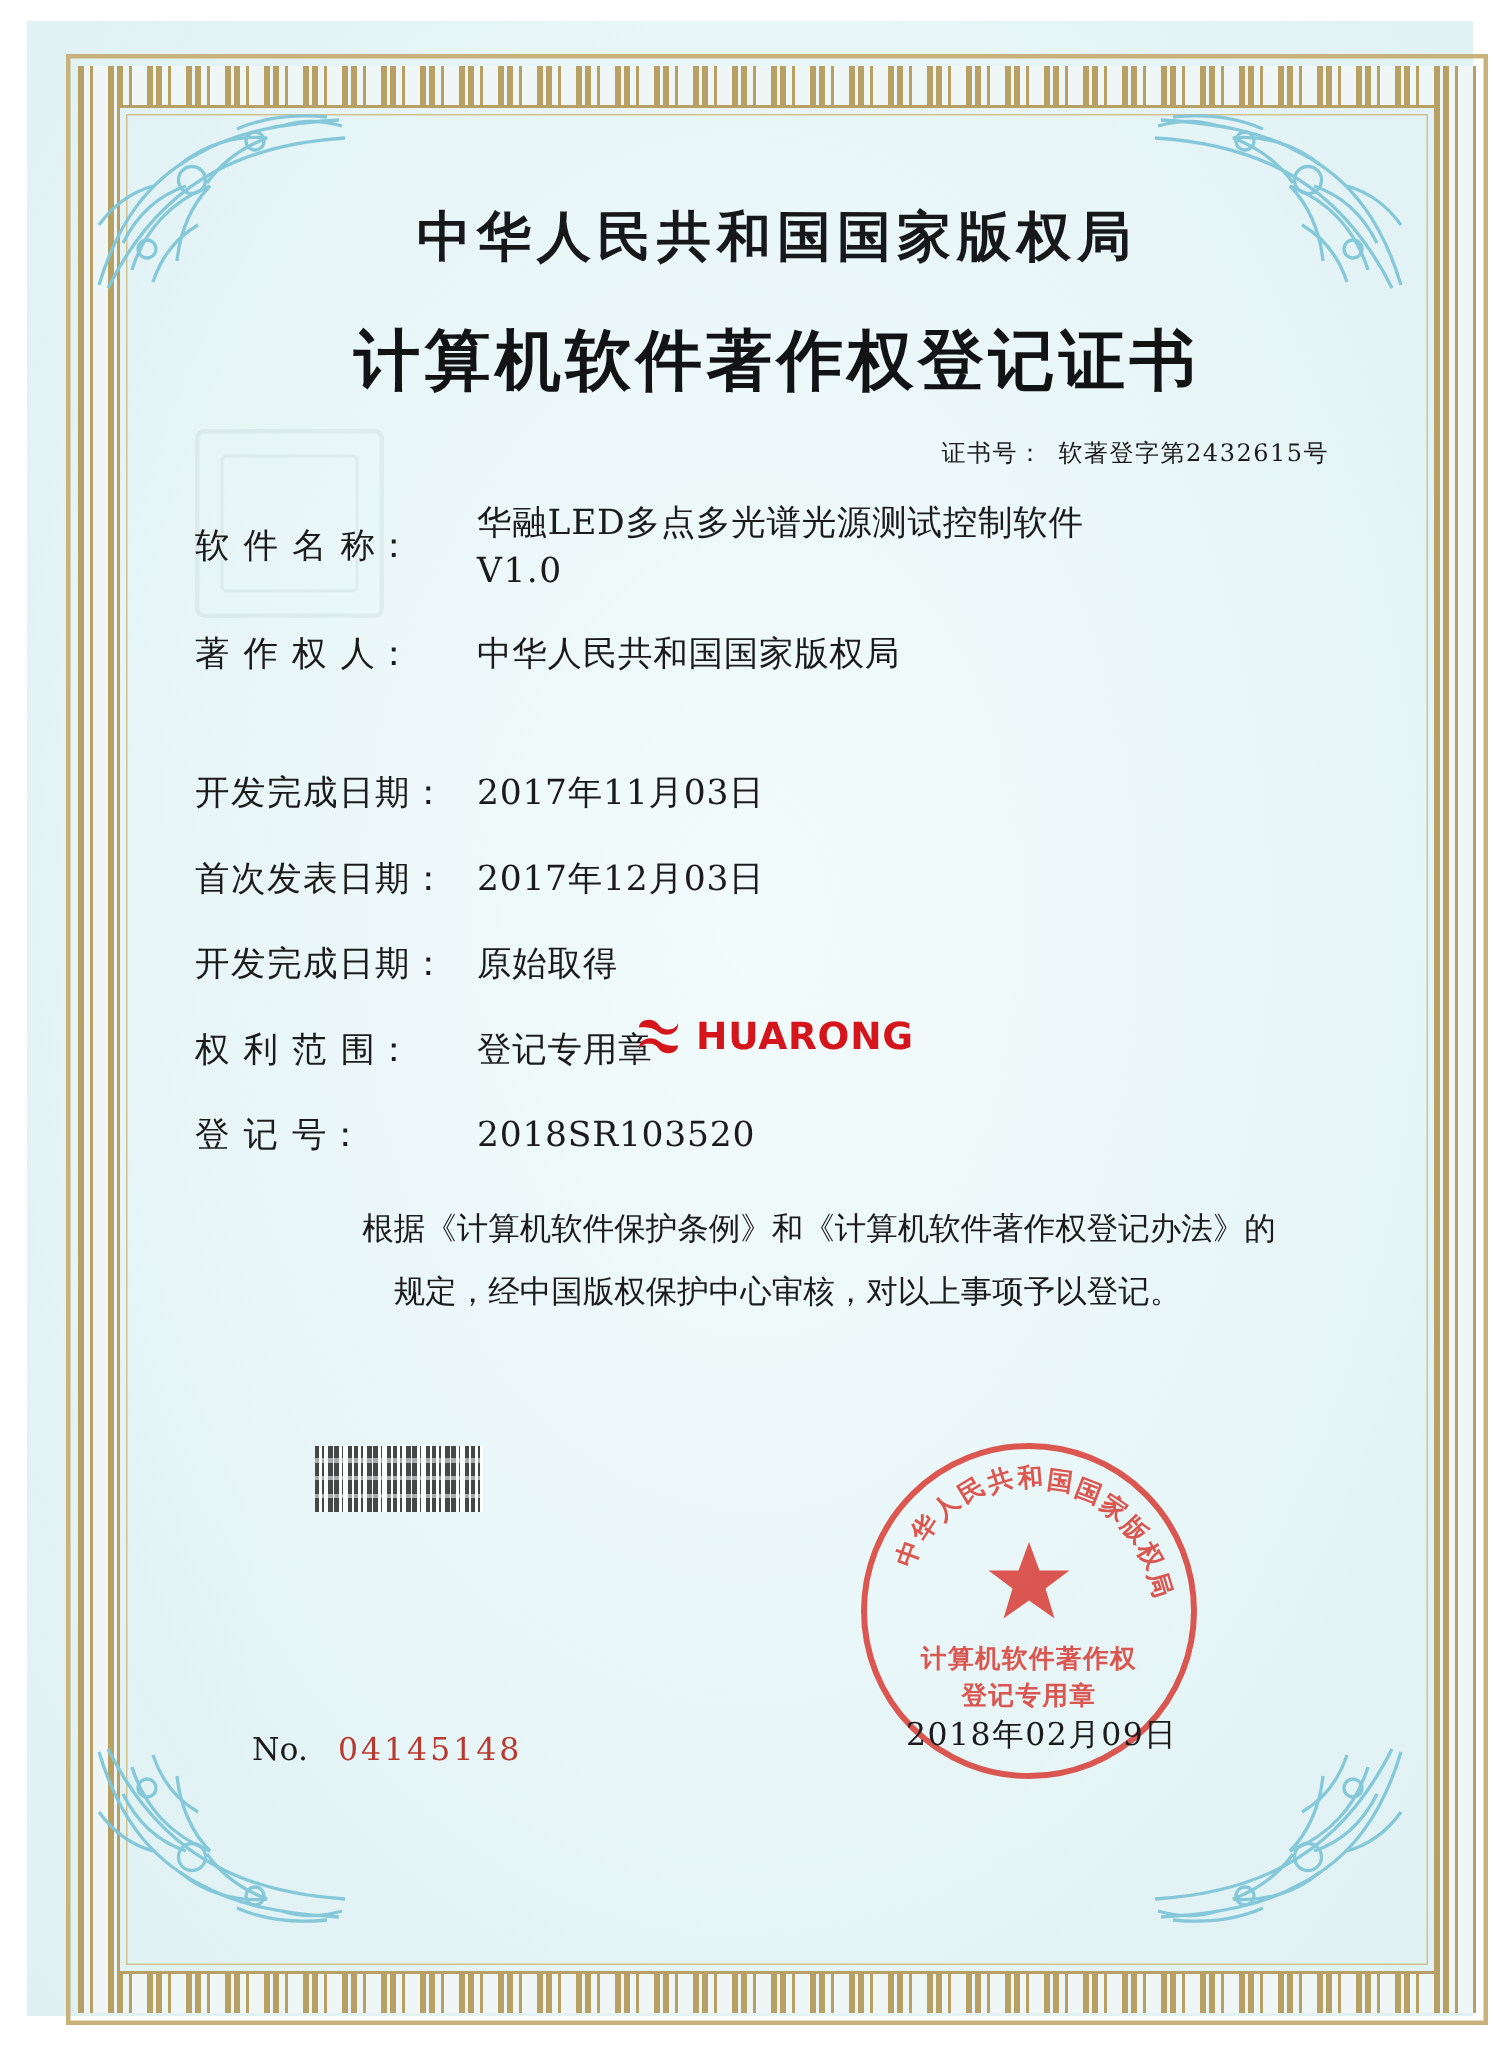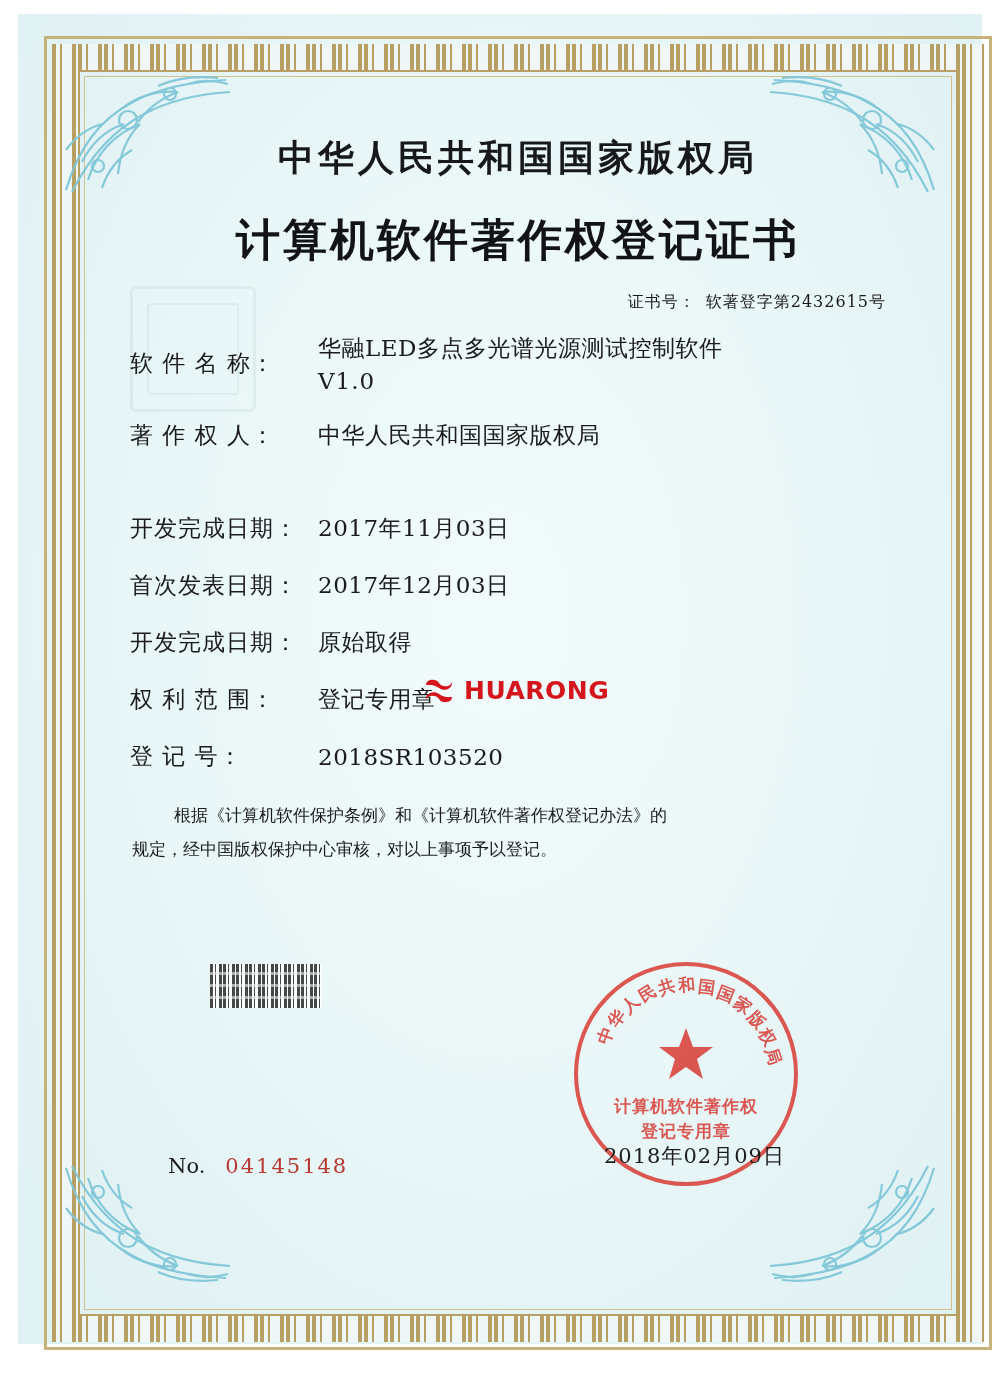--- a/index.html
+++ b/index.html
@@ -175,23 +175,24 @@
     font-family: "DejaVu Serif", serif;
     letter-spacing: 1px;
   }
   .field.spaced { margin-bottom: 34px; }
   .gap { height: 28px; }
 
   .statement {
     margin-top: 12px;
     padding-left: 24px;
     padding-right: 10px;
-    font-size: 17px;
+    font-size: 21px;
     font-family: "DejaVu Serif", serif;
     line-height: 2.0;
+    text-align: center;
   }
   .statement .p1 { text-indent: 42px; display:block; }
   .statement .p2 { display:block; }
 
   
   .logo {
     position: absolute;
     left: 404px;
     top: 662px;
     display: flex;

